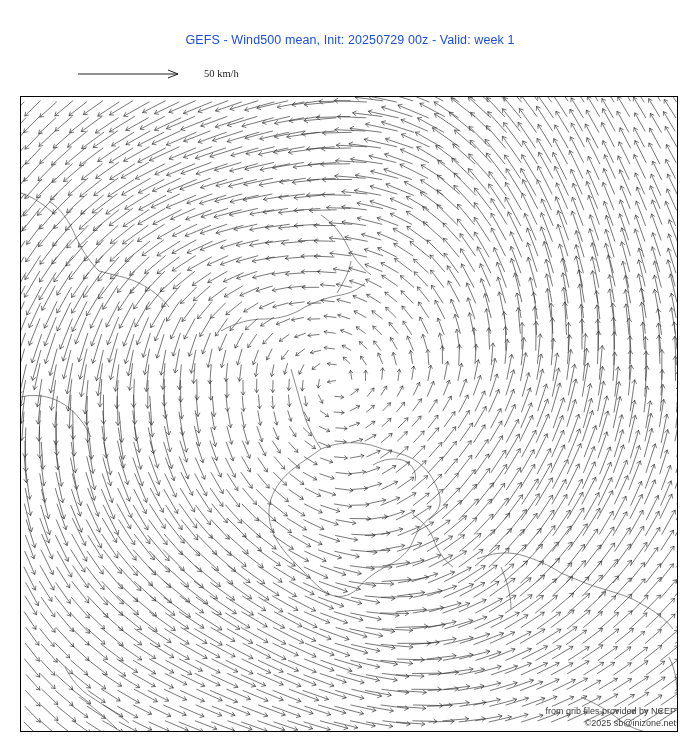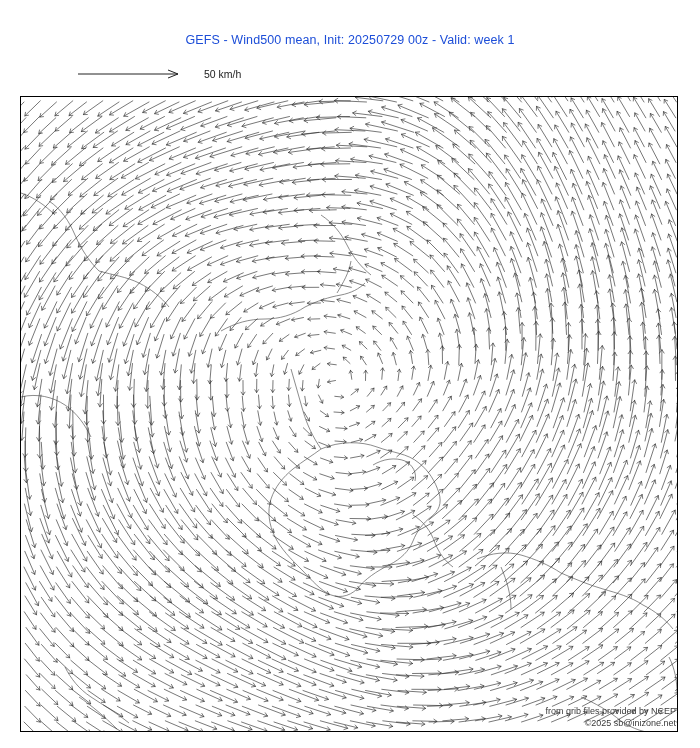--- a/index.html
+++ b/index.html
@@ -29,20 +29,21 @@
     font-size: 12.5px;
     color: #1d4ed8;
     letter-spacing: 0.1px;
   }
   .legend {
     position: absolute;
     top: 62px;
     left: 60px;
     width: 280px;
     height: 26px;
+    font-family: Liberation Serif, serif;
   }
   .legend svg {
     position: absolute;
     top: 0;
     left: 0;
   }
   .legend-label {
     position: absolute;
     left: 144px;
     top: 6px;

